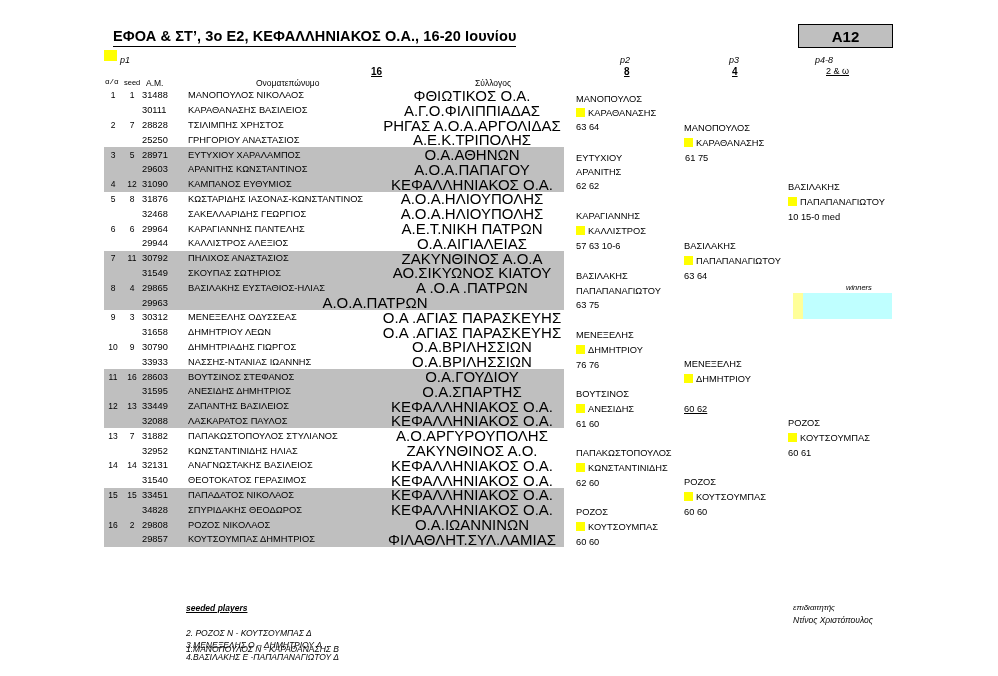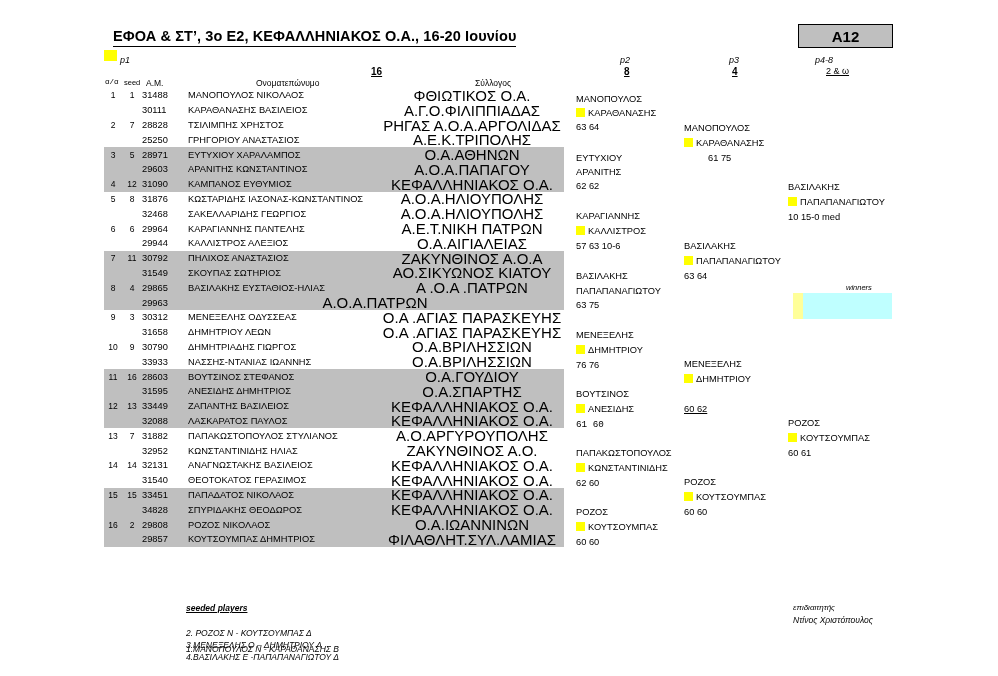--- a/index.html
+++ b/index.html
@@ -446,32 +446,32 @@
       <div class="bk" style="left: 576px; top: 226px;"><span class="mark"></span><span>ΚΑΛΛΙΣΤΡΟΣ</span></div>
       <div class="bk" style="left: 576px; top: 241px;"><span>57  63  10-6</span></div>
       <div class="bk" style="left: 576px; top: 271px;"><span>ΒΑΣΙΛΑΚΗΣ</span></div>
       <div class="bk" style="left: 576px; top: 286px;"><span>ΠΑΠΑΠΑΝΑΓΙΩΤΟΥ</span></div>
       <div class="bk" style="left: 576px; top: 300px;"><span>63  75</span></div>
       <div class="bk" style="left: 576px; top: 330px;"><span>ΜΕΝΕΞΕΛΗΣ</span></div>
       <div class="bk" style="left: 576px; top: 345px;"><span class="mark"></span><span>ΔΗΜΗΤΡΙΟΥ</span></div>
       <div class="bk" style="left: 576px; top: 360px;"><span>76  76</span></div>
       <div class="bk" style="left: 576px; top: 389px;"><span>ΒΟΥΤΣΙΝΟΣ</span></div>
       <div class="bk" style="left: 576px; top: 404px;"><span class="mark"></span><span>ΑΝΕΣΙΔΗΣ</span></div>
-      <div class="bk" style="left: 576px; top: 419px; font-family: Liberation Mono, monospace;"><span>61  60</span></div>
+      <div class="bk" style="left: 576px; top: 419px;"><span>61  60</span></div>
       <div class="bk" style="left: 576px; top: 448px;"><span>ΠΑΠΑΚΩΣΤΟΠΟΥΛΟΣ</span></div>
       <div class="bk" style="left: 576px; top: 463px;"><span class="mark"></span><span>ΚΩΝΣΤΑΝΤΙΝΙΔΗΣ</span></div>
       <div class="bk" style="left: 576px; top: 478px;"><span>62  60</span></div>
       <div class="bk" style="left: 576px; top: 507px;"><span>ΡΟΖΟΣ</span></div>
       <div class="bk" style="left: 576px; top: 522px;"><span class="mark"></span><span>ΚΟΥΤΣΟΥΜΠΑΣ</span></div>
       <div class="bk" style="left: 576px; top: 537px;"><span>60  60</span></div>
     </div>
   <div id="round3-layer">
       <div class="bk" style="left: 684px; top: 123px;"><span>ΜΑΝΟΠΟΥΛΟΣ</span></div>
       <div class="bk" style="left: 684px; top: 138px;"><span class="mark"></span><span>ΚΑΡΑΘΑΝΑΣΗΣ</span></div>
-      <div class="bk" style="left: 708px; top: 153px;"><span>61  75</span></div>
+      <div class="bk" style="left: 685px; top: 153px;"><span>61  75</span></div>
       <div class="bk" style="left: 684px; top: 241px;"><span>ΒΑΣΙΛΑΚΗΣ</span></div>
       <div class="bk" style="left: 684px; top: 256px;"><span class="mark"></span><span>ΠΑΠΑΠΑΝΑΓΙΩΤΟΥ</span></div>
       <div class="bk" style="left: 684px; top: 271px;"><span>63  64</span></div>
       <div class="bk" style="left: 684px; top: 359px;"><span>ΜΕΝΕΞΕΛΗΣ</span></div>
       <div class="bk" style="left: 684px; top: 374px;"><span class="mark"></span><span>ΔΗΜΗΤΡΙΟΥ</span></div>
       <div class="bk" style="left: 684px; top: 404px; text-decoration: underline;"><span>60  62</span></div>
       <div class="bk" style="left: 684px; top: 477px;"><span>ΡΟΖΟΣ</span></div>
       <div class="bk" style="left: 684px; top: 492px;"><span class="mark"></span><span>ΚΟΥΤΣΟΥΜΠΑΣ</span></div>
       <div class="bk" style="left: 684px; top: 507px;"><span>60  60</span></div>
     </div>

